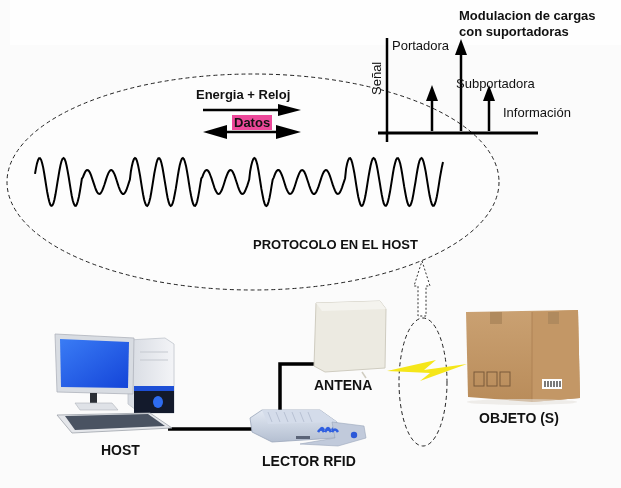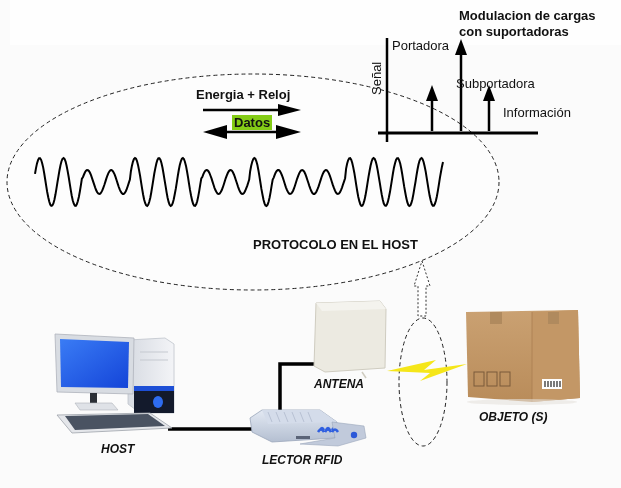--- a/index.html
+++ b/index.html
@@ -1,20 +1,20 @@
 <!DOCTYPE html>
 <html><head>
 <meta charset="utf-8">
 <style>
   html, body { margin: 0; padding: 0; }
   body { width: 621px; height: 488px; background: #fbfbfb; position: relative; overflow: hidden; font-family: "Liberation Sans", sans-serif; }
   #canvas { position: absolute; left: 0; top: 0; }
   .lbl { position: absolute; color: #111; white-space: nowrap; }
   .bold { font-weight: bold; }
-  .t14 { font-size: 12px; font-style: italic; }
+  .t14 { font-size: 14px; }
   .t13 { font-size: 13px; }
   .t12 { font-size: 13px; }
   .vert { transform: rotate(-90deg); transform-origin: left top; }
 </style>
 </head>
 <body>
 
 <svg id="canvas" width="621" height="488" viewBox="0 0 621 488" xmlns="http://www.w3.org/2000/svg">
   <defs>
     <linearGradient id="scr" x1="0" y1="0" x2="1" y2="1">
@@ -151,20 +151,20 @@
 
 <div class="lbl bold t13" style="left:459px; top:8px;">Modulacion de cargas</div>
 <div class="lbl bold t13" style="left:459px; top:24px;">con suportadoras</div>
 
 <div class="lbl t13" style="left:392px; top:38px;">Portadora</div>
 <div class="lbl t13" style="left:456px; top:76px;">Subportadora</div>
 <div class="lbl t13" style="left:503px; top:105px;">Información</div>
 <div class="lbl t13 vert" style="left:369px; top:95px;">Señal</div>
 
 <div class="lbl bold t12" style="left:196px; top:87px;">Energia + Reloj</div>
-<div class="lbl bold t12" style="left:232px; top:115px; background:#84cc16; padding:0 2px;">Datos</div>
+<div class="lbl bold t12" style="left:232px; top:115px; background:#ec4899; padding:0 2px;">Datos</div>
 
 <div class="lbl bold t12" style="left:253px; top:237px;">PROTOCOLO EN EL HOST</div>
 
 <div class="lbl bold t14" style="left:101px; top:442px;">HOST</div>
 <div class="lbl bold t14" style="left:262px; top:453px;">LECTOR RFID</div>
 <div class="lbl bold t14" style="left:314px; top:377px;">ANTENA</div>
 <div class="lbl bold t14" style="left:479px; top:410px;">OBJETO (S)</div>
 
 </body></html>

